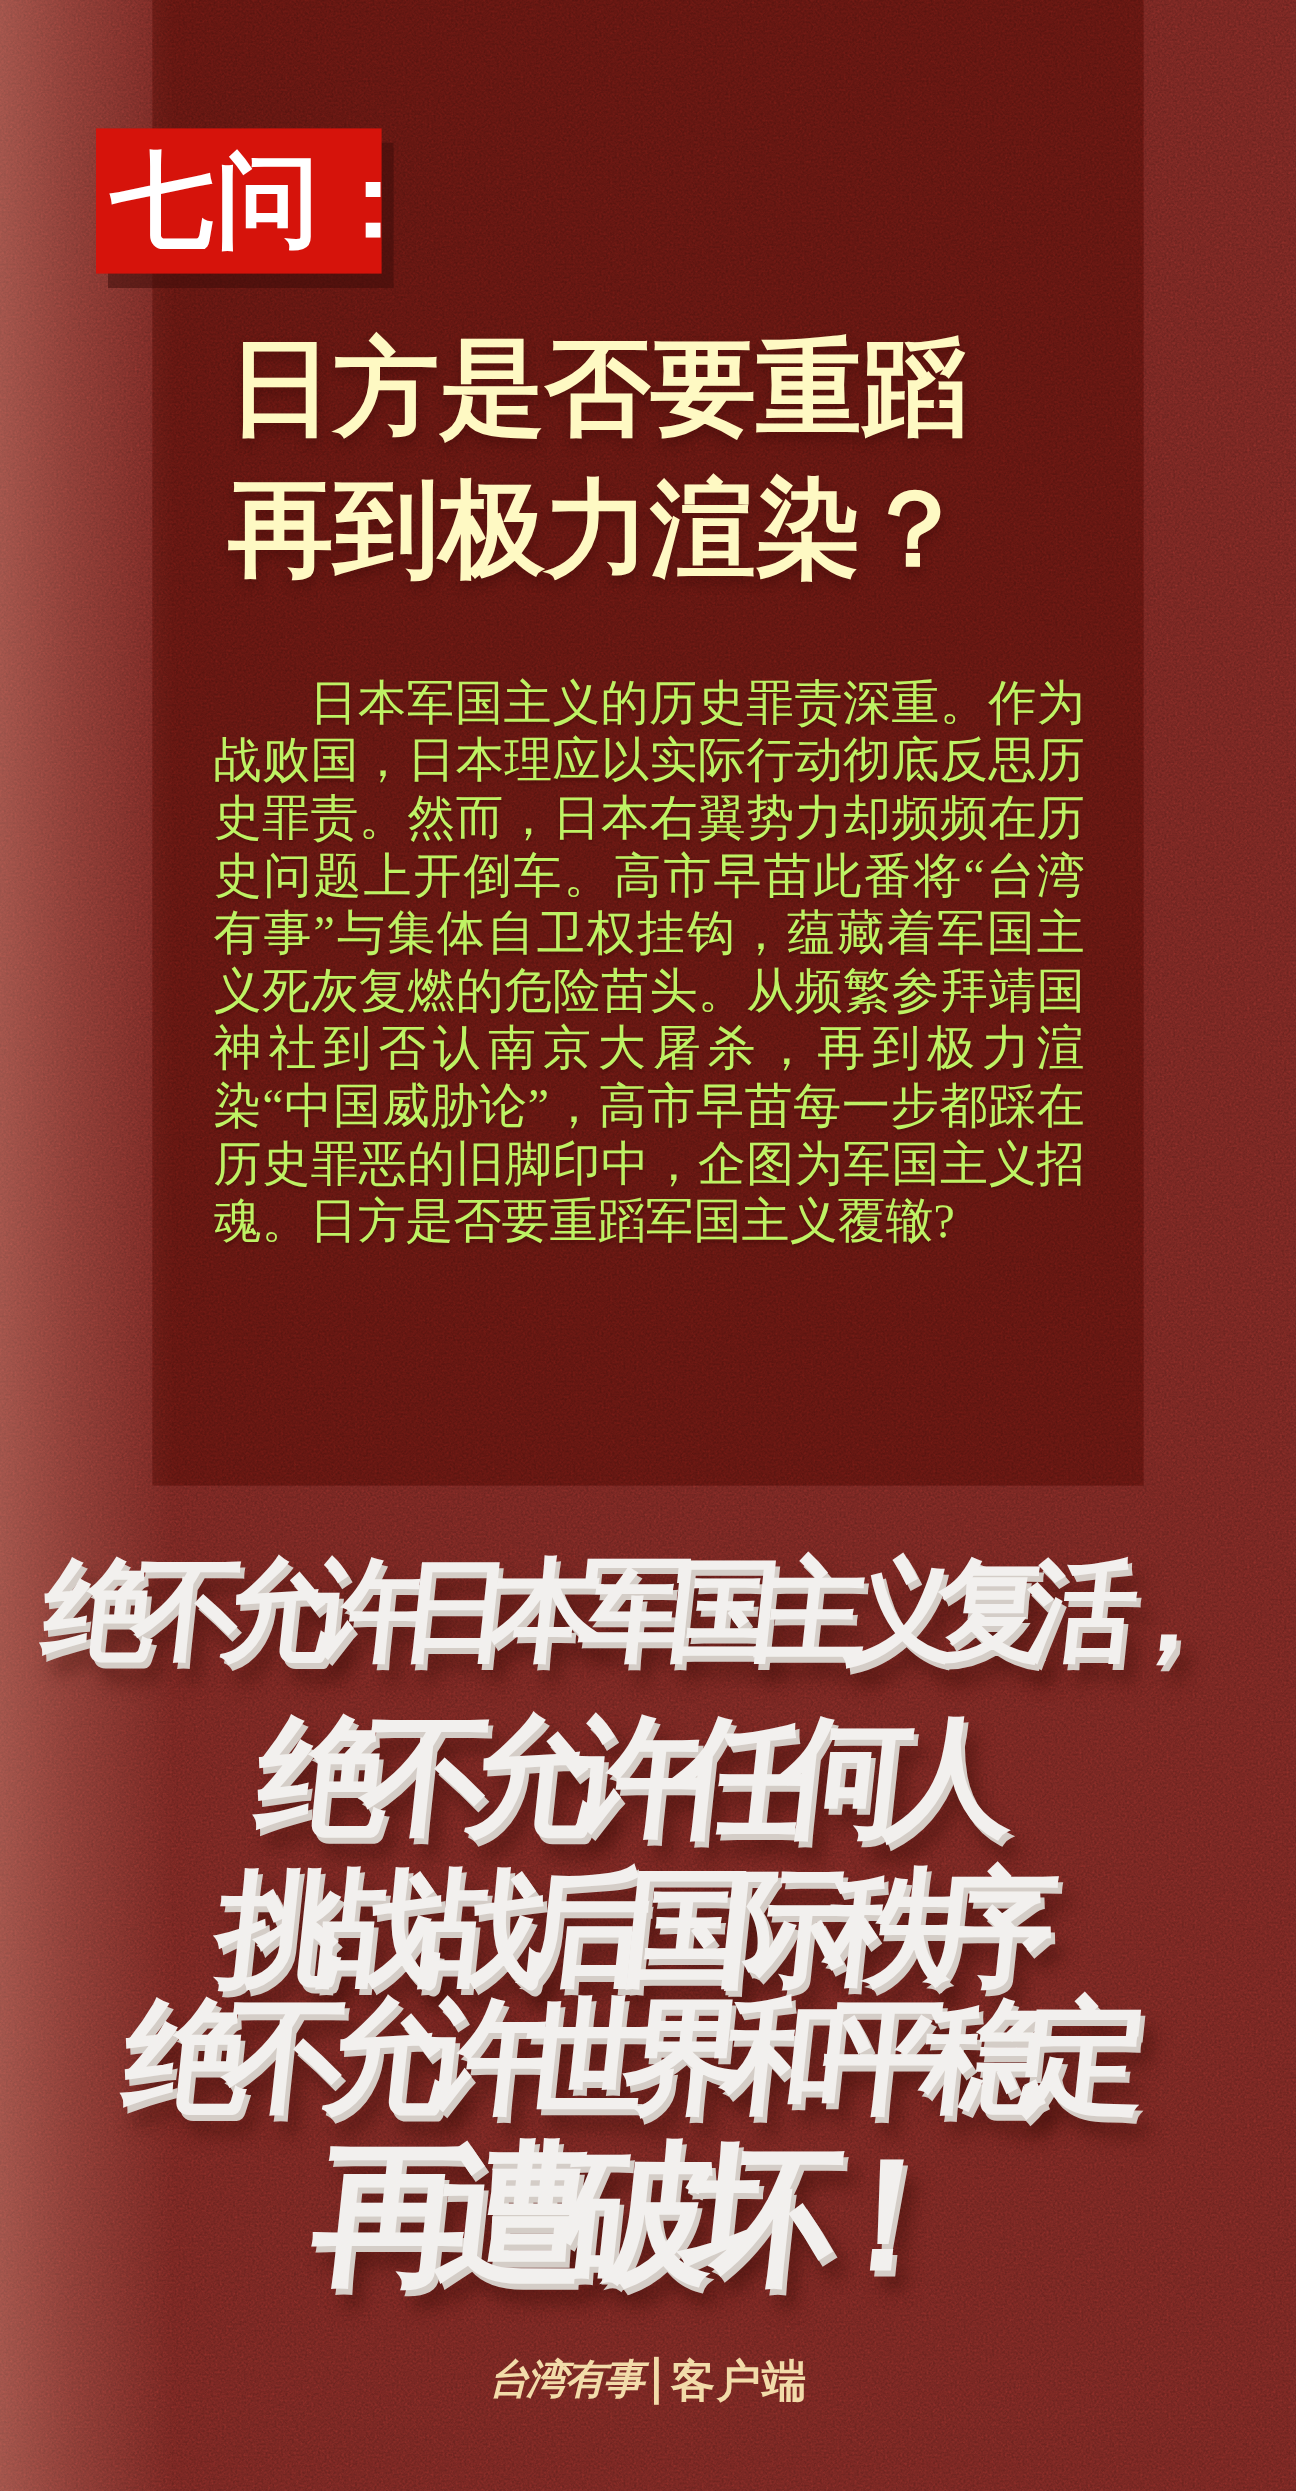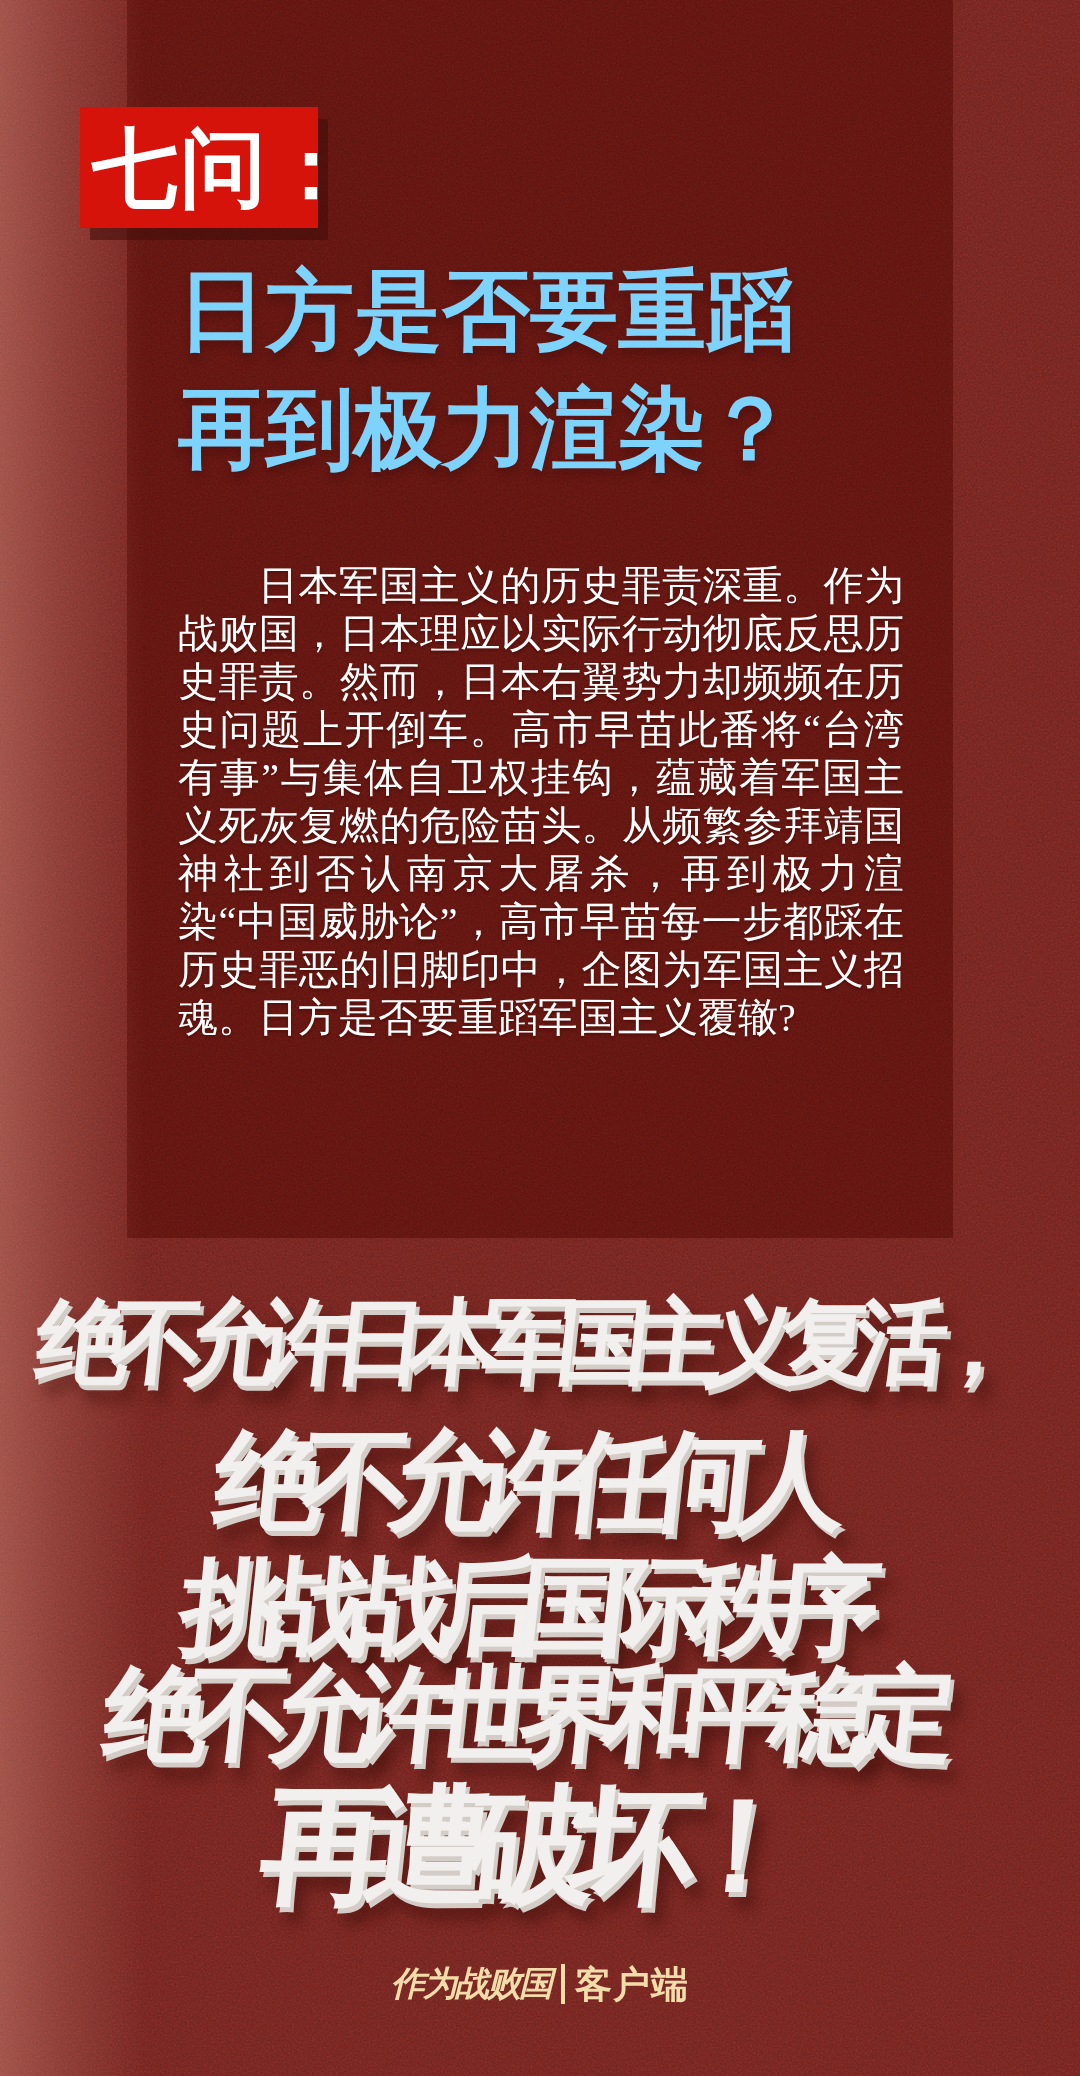--- a/index.html
+++ b/index.html
@@ -33,32 +33,32 @@
     box-shadow:10px 12px 0 rgba(62,13,10,0.55);
     display:flex;align-items:center;
     padding-left:12px;box-sizing:border-box;
     z-index:2;
   }
   .badge-label{
     color:#ffffff;font-size:86px;font-weight:900;line-height:1;
     letter-spacing:2px;white-space:nowrap;
   }
   .title{
-    position:absolute;left:178px;top:252px;margin:0;
+    position:absolute;left:178px;top:252px;margin:12px;
     z-index:2;
-    color:#7dd3fc;font-weight:900;font-size:88px;line-height:118px;
+    color:#fef9c3;font-weight:900;font-size:88px;line-height:118px;
     letter-spacing:0;white-space:nowrap;
     text-shadow:0 6px 10px rgba(40,0,0,0.30);
   }
   .title .title-line{display:block;}
   .body-text{
     position:absolute;left:178px;top:562px;width:726px;margin:0;
     z-index:2;
     font-family:"Liberation Serif",serif;
-    color:#ffffff;font-size:40px;line-height:48px;
+    color:#bef264;font-size:40px;line-height:48px;
     text-align:justify;text-indent:2em;
     text-shadow:0 2px 3px rgba(50,5,3,0.45);
   }
   .slogan{
     position:absolute;left:-20px;top:0;width:1080px;height:100%;
     z-index:2;text-align:center;pointer-events:none;
   }
   .slogan-line{
     position:absolute;left:0;right:0;
     color:#f2f0ee;font-weight:900;
@@ -118,18 +118,18 @@
 
   <div class="slogan">
     <div class="slogan-line sl-1">绝不允许日本军国主义复活，</div>
     <div class="slogan-line sl-2">绝不允许任何人</div>
     <div class="slogan-line sl-3">挑战战后国际秩序</div>
     <div class="slogan-line sl-4">绝不允许世界和平稳定</div>
     <div class="slogan-line sl-5">再遭破坏！</div>
   </div>
 
   <div class="footer">
-    <span class="brand-script">作为战败国</span>
+    <span class="brand-script">台湾有事</span>
     <span class="brand-divider"></span>
     <span class="brand-suffix">客户端</span>
   </div>
 
 </div>
 
 </body></html>

